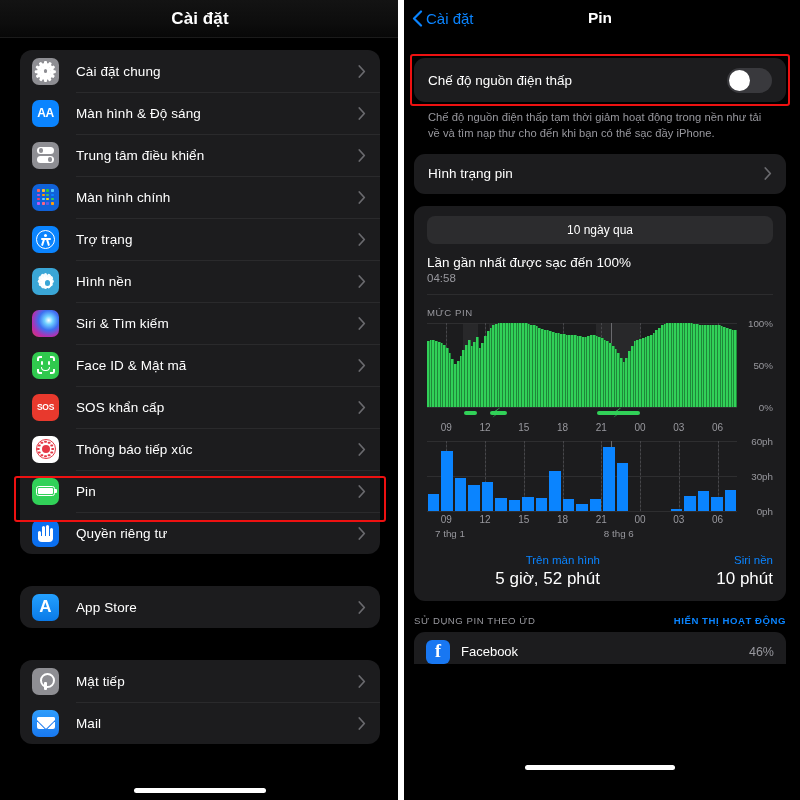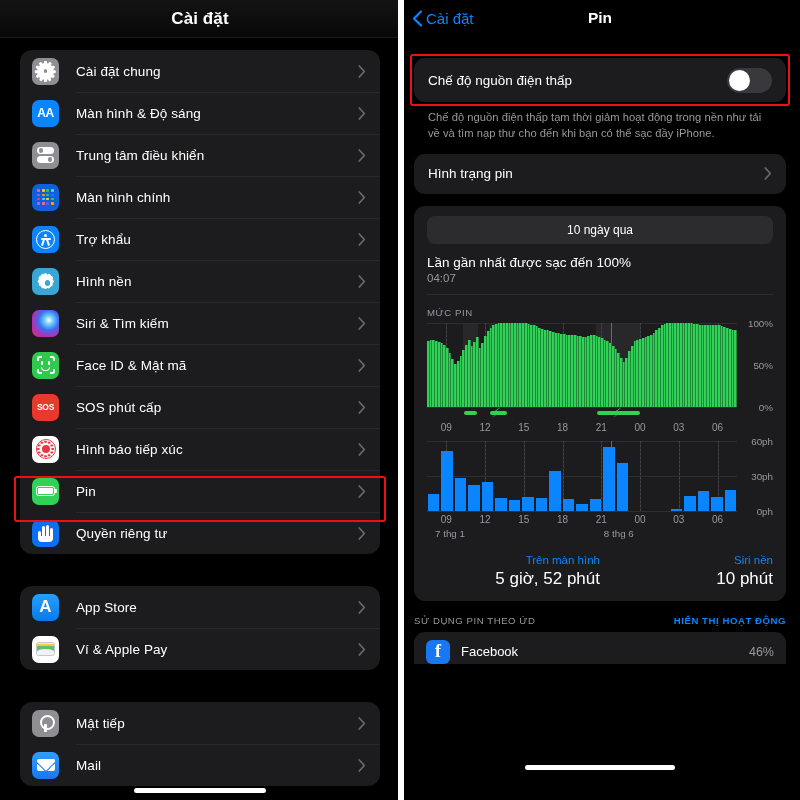--- a/index.html
+++ b/index.html
@@ -274,21 +274,21 @@
                 <path d="M1.3 1 L6.3 6.5 L1.3 12" fill="none" stroke="#6a6a6e" stroke-width="1.7" stroke-linecap="round" stroke-linejoin="round"></path>
               </svg>
             </span>
           </div>
           <div class="row">
             <span class="row-icon ic-acc">
               <span class="acc-glyph">
                 <b></b>
               </span>
             </span>
-            <span class="row-label">Trợ khẩu</span>
+            <span class="row-label">Trợ trạng</span>
             <span class="chev">
               <svg width="8" height="13" viewBox="0 0 8 13">
                 <path d="M1.3 1 L6.3 6.5 L1.3 12" fill="none" stroke="#6a6a6e" stroke-width="1.7" stroke-linecap="round" stroke-linejoin="round"></path>
               </svg>
             </span>
           </div>
           <div class="row">
             <span class="row-icon ic-wall">
               <span class="wall-glyph">
                 <i style="transform:rotate(0deg)"></i>
@@ -329,32 +329,32 @@
             </span>
             <span class="row-label">Face ID &amp; Mật mã</span>
             <span class="chev">
               <svg width="8" height="13" viewBox="0 0 8 13">
                 <path d="M1.3 1 L6.3 6.5 L1.3 12" fill="none" stroke="#6a6a6e" stroke-width="1.7" stroke-linecap="round" stroke-linejoin="round"></path>
               </svg>
             </span>
           </div>
           <div class="row">
             <span class="row-icon ic-sos">SOS</span>
-            <span class="row-label">SOS phút cấp</span>
+            <span class="row-label">SOS khẩn cấp</span>
             <span class="chev">
               <svg width="8" height="13" viewBox="0 0 8 13">
                 <path d="M1.3 1 L6.3 6.5 L1.3 12" fill="none" stroke="#6a6a6e" stroke-width="1.7" stroke-linecap="round" stroke-linejoin="round"></path>
               </svg>
             </span>
           </div>
           <div class="row">
             <span class="row-icon ic-expo">
               <span class="expo-glyph"><span class="expo-dots"><i style="transform:translate(7.20px,0.00px)"></i><i style="transform:translate(6.24px,3.60px)"></i><i style="transform:translate(3.60px,6.24px)"></i><i style="transform:translate(0.00px,7.20px)"></i><i style="transform:translate(-3.60px,6.24px)"></i><i style="transform:translate(-6.24px,3.60px)"></i><i style="transform:translate(-7.20px,0.00px)"></i><i style="transform:translate(-6.24px,-3.60px)"></i><i style="transform:translate(-3.60px,-6.24px)"></i><i style="transform:translate(-0.00px,-7.20px)"></i><i style="transform:translate(3.60px,-6.24px)"></i><i style="transform:translate(6.24px,-3.60px)"></i></span></span>
             </span>
-            <span class="row-label">Hình báo tiếp xúc</span>
+            <span class="row-label">Thông báo tiếp xúc</span>
             <span class="chev">
               <svg width="8" height="13" viewBox="0 0 8 13">
                 <path d="M1.3 1 L6.3 6.5 L1.3 12" fill="none" stroke="#6a6a6e" stroke-width="1.7" stroke-linecap="round" stroke-linejoin="round"></path>
               </svg>
             </span>
           </div>
           <div class="row">
             <span class="row-icon ic-pin">
               <span class="batt-glyph"></span>
             </span>
@@ -383,36 +383,20 @@
             </span>
           </div>
         </div>
         <div class="gap"></div>
         <div class="group">
           <div class="row">
             <span class="row-icon ic-appst">
               <span class="appstore-a">A</span>
             </span>
             <span class="row-label">App Store</span>
-            <span class="chev">
-              <svg width="8" height="13" viewBox="0 0 8 13">
-                <path d="M1.3 1 L6.3 6.5 L1.3 12" fill="none" stroke="#6a6a6e" stroke-width="1.7" stroke-linecap="round" stroke-linejoin="round"></path>
-              </svg>
-            </span>
-          </div>
-          <div class="row">
-            <span class="row-icon ic-wallet">
-              <span class="wallet-glyph">
-                <i></i>
-                <i></i>
-                <i></i>
-                <b></b>
-              </span>
-            </span>
-            <span class="row-label">Ví &amp; Apple Pay</span>
             <span class="chev">
               <svg width="8" height="13" viewBox="0 0 8 13">
                 <path d="M1.3 1 L6.3 6.5 L1.3 12" fill="none" stroke="#6a6a6e" stroke-width="1.7" stroke-linecap="round" stroke-linejoin="round"></path>
               </svg>
             </span>
           </div>
         </div>
         <div class="gap"></div>
         <div class="group">
           <div class="row">
@@ -485,21 +469,21 @@
         </div>
       </div>
 
       <div class="card" style="margin-top:12px;padding:10px 13px 12px 13px;">
 
         <div class="seg" id="segmented">
             <div class="">10 ngày qua</div>
           </div>
 
         <div class="charge-title">Lần gần nhất được sạc đến 100%</div>
-        <div class="charge-sub">04:07</div>
+        <div class="charge-sub">04:58</div>
 
         <div style="height:1px;background:#2c2c2e;margin-top:10px;"></div>
 
         <div class="sec-label">MỨC PIN</div>
 
         <div class="chart-wrap">
           <div style="position:relative;padding-right:36px;">
             <div class="chart-plot" id="batt-plot" style="height:84px;position:relative;">
                 <div class="shade" style="left: 11.5%; width: 5%;"></div>
                 <div class="shade" style="left: 20%; width: 6%;"></div>

